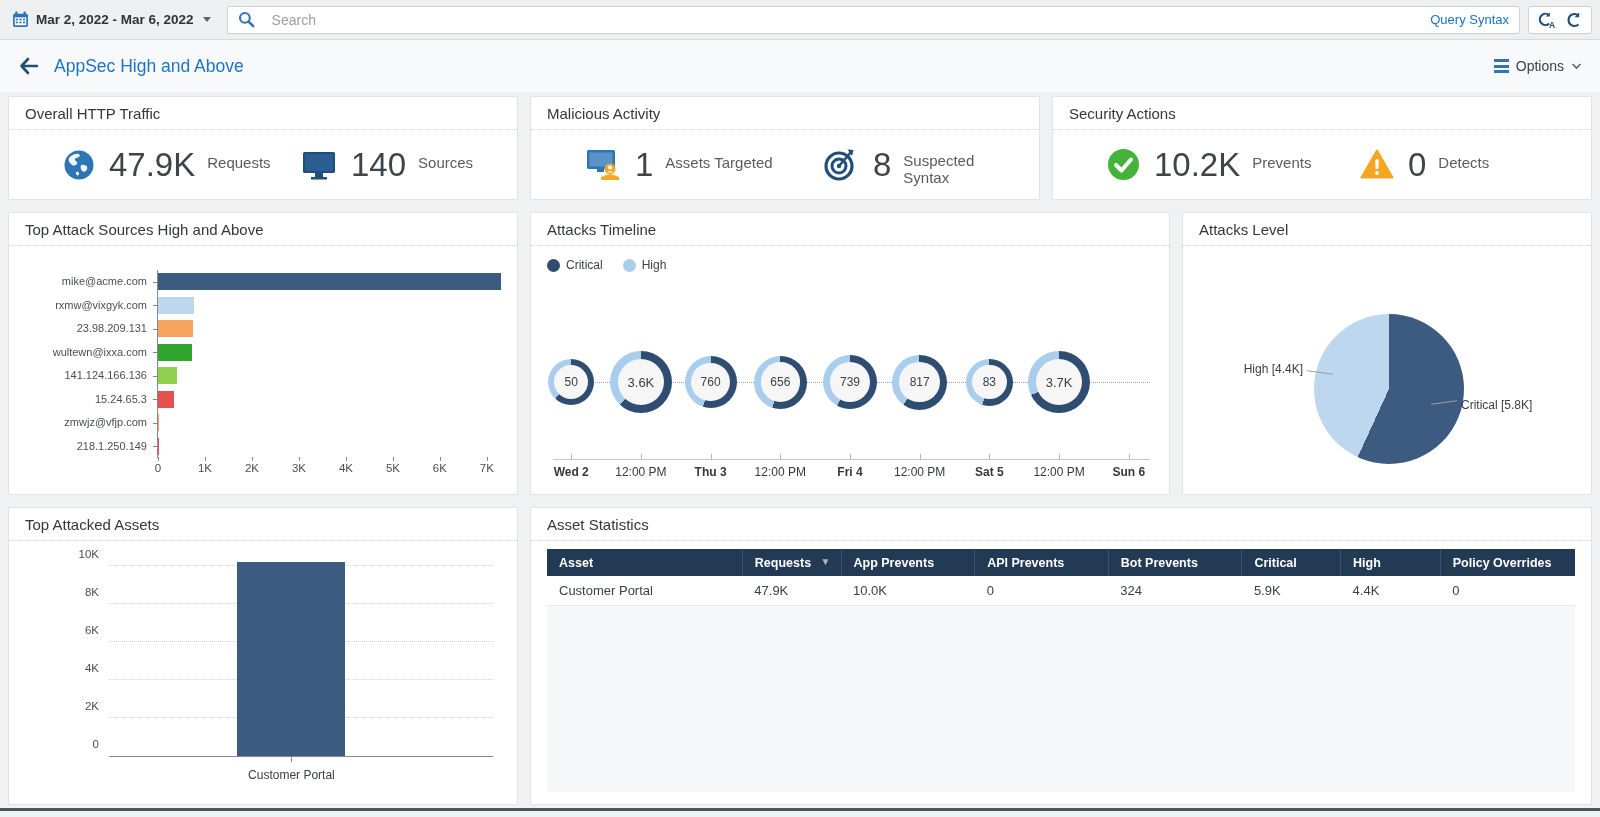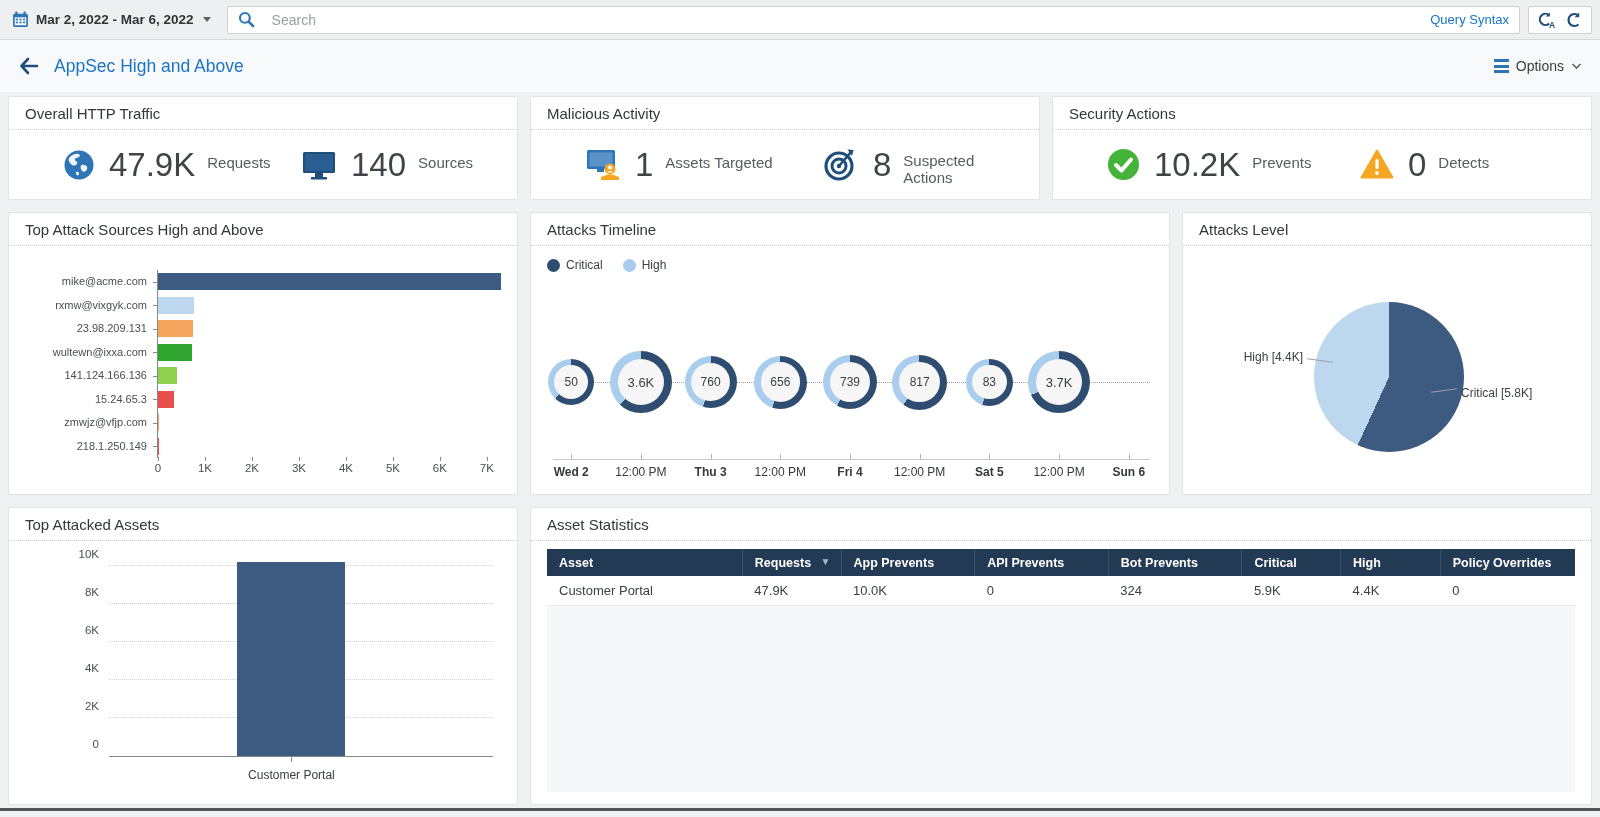--- a/index.html
+++ b/index.html
@@ -35,21 +35,21 @@
   
   .main { padding:4px 8px 0 8px; }
   .row { display:flex; gap:12px; margin-bottom:12px; }
   .card { background:#fff; border:1px solid #e1e3e6; border-radius:2px; overflow:hidden;
           display:flex; flex-direction:column; }
   .card-title { font-size:15px; color:#33373c; padding:8px 16px 7px 16px;
                 border-bottom:1px dotted #d0d3d6; flex:0 0 auto; }
   .card-body { flex:1; position:relative; padding:0 16px; }
 
   .r1 .card { height:104px; } .c510 { width:510px; } .c540 { width:540px; }
-  .r2 .card { height:283px; } .c640 { width:640px; } .c410 { width:410px; }
+  .r2 .card { height:283px; } .c640 { width:640px; } .c410 { width:410px;gap:12px; }
   .r3 .card { height:298px; } .c1062 { width:1062px; }
 
   
   .metrics { display:flex; height:100%; align-items:center; }
   .metric { width:50%; display:flex; align-items:center; padding-left:38px; }
   .metric .m-icon { margin-right:14px; display:flex; }
   .metric .m-value { font-size:33px; color:#3f4449; }
   .metric .m-label { font-size:15px; color:#575c61; margin-left:12px; align-self:flex-start; margin-top:8px; }
 
   
@@ -240,21 +240,21 @@
           <span class="m-icon">
             <svg width="36" height="34" viewBox="0 0 36 34">
                 <circle cx="16" cy="18" r="13" fill="none" stroke="#1f4e79" stroke-width="3.2"></circle>
                 <circle cx="16" cy="18" r="7" fill="none" stroke="#1f4e79" stroke-width="3"></circle>
                 <circle cx="16" cy="18" r="2.2" fill="#1f4e79"></circle>
                 <path d="M16 18 L28 4" stroke="#1f4e79" stroke-width="2.6"></path>
                 <path d="M24.5 1.5 L30.5 2 L29 8 Z" fill="#1f4e79"></path>
               </svg>
           </span>
           <span class="m-value">8</span>
-          <span class="m-label">Suspected Actions</span>
+          <span class="m-label">Suspected Syntax</span>
         </div>
       </div>
     </section>
 
     <section class="card c540">
       <div class="card-title">Security Actions</div>
       <div class="card-body metrics">
         <div class="metric">
           <span class="m-icon">
             <svg width="33" height="33" viewBox="0 0 33 33">

